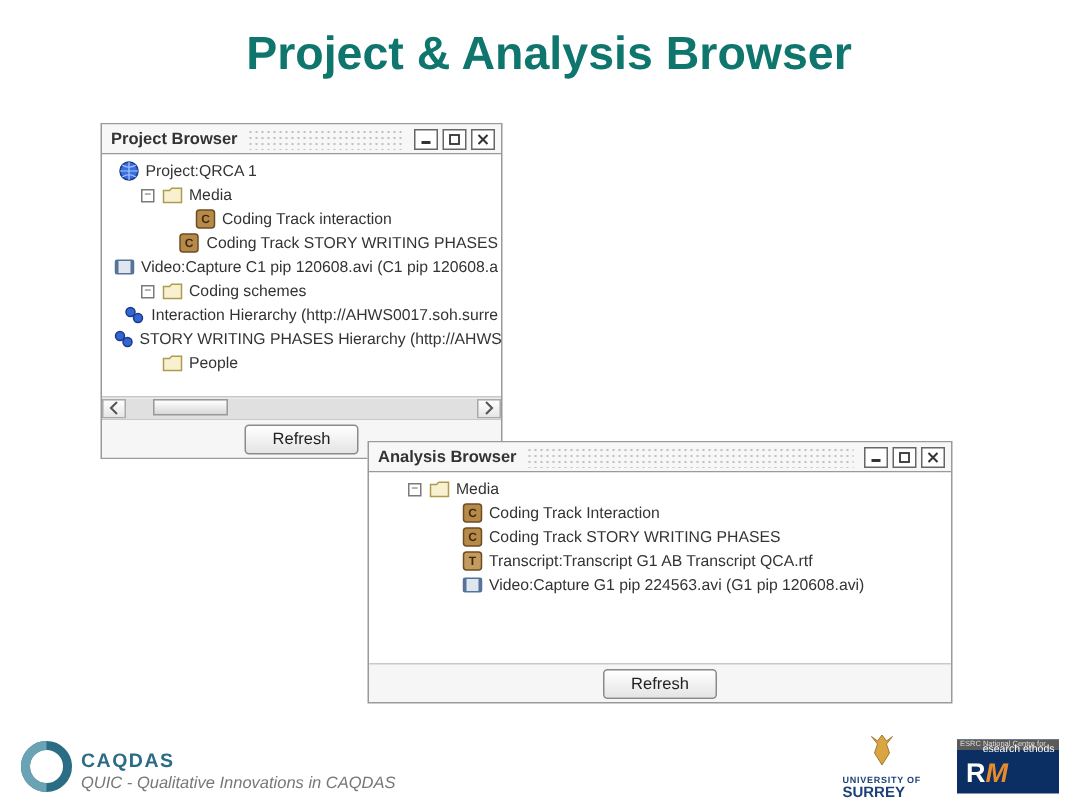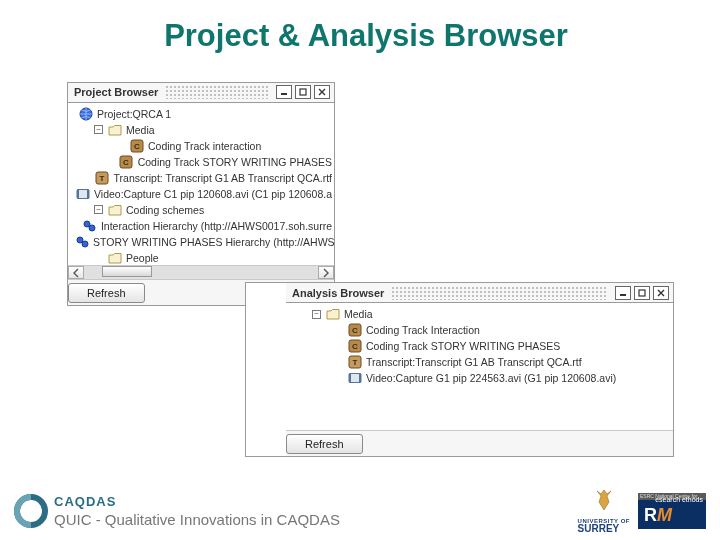--- a/index.html
+++ b/index.html
@@ -118,20 +118,21 @@
     width: 50px; height: 11px;
     border: 1px solid #999;
     background: linear-gradient(#fff,#d8d8d8);
   }
   .button-row {
     height: 26px;
     border-top: 1px solid #c9c9c9;
     background: #f6f6f6;
     display: flex;
     align-items: center;
+    justify-content: center;
   }
   .refresh-btn {
     font-size: 11px;
     padding: 3px 18px;
     border: 1px solid #8a8a8a;
     border-radius: 3px;
     background: linear-gradient(#ffffff,#e4e4e4);
     cursor: pointer;
     color: #222;
   }
@@ -141,32 +142,32 @@
     left: 0; right: 0; bottom: 0;
     height: 52px;
     display: flex;
     align-items: center;
     padding: 0 14px 6px 14px;
     gap: 8px;
   }
   .caqdas-logo { display: flex; align-items: flex-end; gap: 6px; }
   .caqdas-logo svg { width: 34px; height: 34px; }
   .caqdas-name { font-size: 13px; color: #2a6d84; letter-spacing: 1px; font-weight: 600;}
-  .quic-row { font-size: 15px; color: #777; margin-top: 2px; }
+  .quic-row { font-size: 11px; color: #777; margin-top: 2px; font-style: italic; }
   .footer-spacer { flex: 1 1 auto; }
   .surrey { display: flex; align-items: center; gap: 4px; flex-direction: column; }
   .surrey .stag { width: 26px; height: 26px; }
   .surrey .stxt { font-size: 10px; color: #1d3f7a; font-weight: 600; line-height: 1; }
   .nrm-box {
     width: 68px; height: 36px;
     background: #0b2f63;
     color: #fff;
     font-size: 8px;
     position: relative;
-    display: flex; align-items: center; justify-content: center;
+    display: flex; align-items: center; justify-content: center; margin-left: 16px;
   }
   .nrm-box .rm {
     font-size: 18px; font-weight: bold;
     position: absolute; left: 6px; bottom: 3px;
     color: #fff;
   }
   .nrm-box .rm span.e { color: #e88b2d; font-style: italic; }
   .nrm-box .side {
     position: absolute; right: 3px; top: 3px;
     font-size: 7px; text-align: right; line-height: 1.1;
@@ -287,30 +288,20 @@
             <use href="#ic-ct"></use>
           </svg>
         </span>
         <span class="label">Coding Track STORY WRITING PHASES</span>
       </div>
     <div class="tree-row">
         <span class="indent ind3"></span>
         <span class="toggle-spacer"></span>
         <span class="ico">
           <svg width="14" height="14">
-            <use href="#ic-t"></use>
-          </svg>
-        </span>
-        <span class="label">Transcript: Transcript G1 AB Transcript QCA.rtf</span>
-      </div>
-    <div class="tree-row">
-        <span class="indent ind3"></span>
-        <span class="toggle-spacer"></span>
-        <span class="ico">
-          <svg width="14" height="14">
             <use href="#ic-video"></use>
           </svg>
         </span>
         <span class="label">Video:Capture C1 pip 120608.avi (C1 pip 120608.a</span>
       </div>
     <div class="tree-row">
       <span class="indent ind2"></span>
       <span class="toggle">−</span>
       <span class="ico">
           <svg width="14" height="14">
@@ -363,21 +354,21 @@
         <svg width="8" height="10">
           <use href="#ic-right"></use>
         </svg>
       </span>
   </div>
   <div class="button-row">
     <button class="refresh-btn">Refresh</button>
   </div>
 </div>
 
-<div class="panel" style="left:245px; top:282px; width:429px; height:175px;padding-left:40px;">
+<div class="panel" style="left:245px; top:294px; width:390px; height:175px;">
   <div class="panel-titlebar">
     <span class="tbtext">Analysis Browser</span>
     <span class="drag-area"></span>
     <span class="titlebar-btn">
         <svg width="8" height="8">
           <use href="#ic-min"></use>
         </svg>
       </span>
     <span class="titlebar-btn">
         <svg width="8" height="8">

